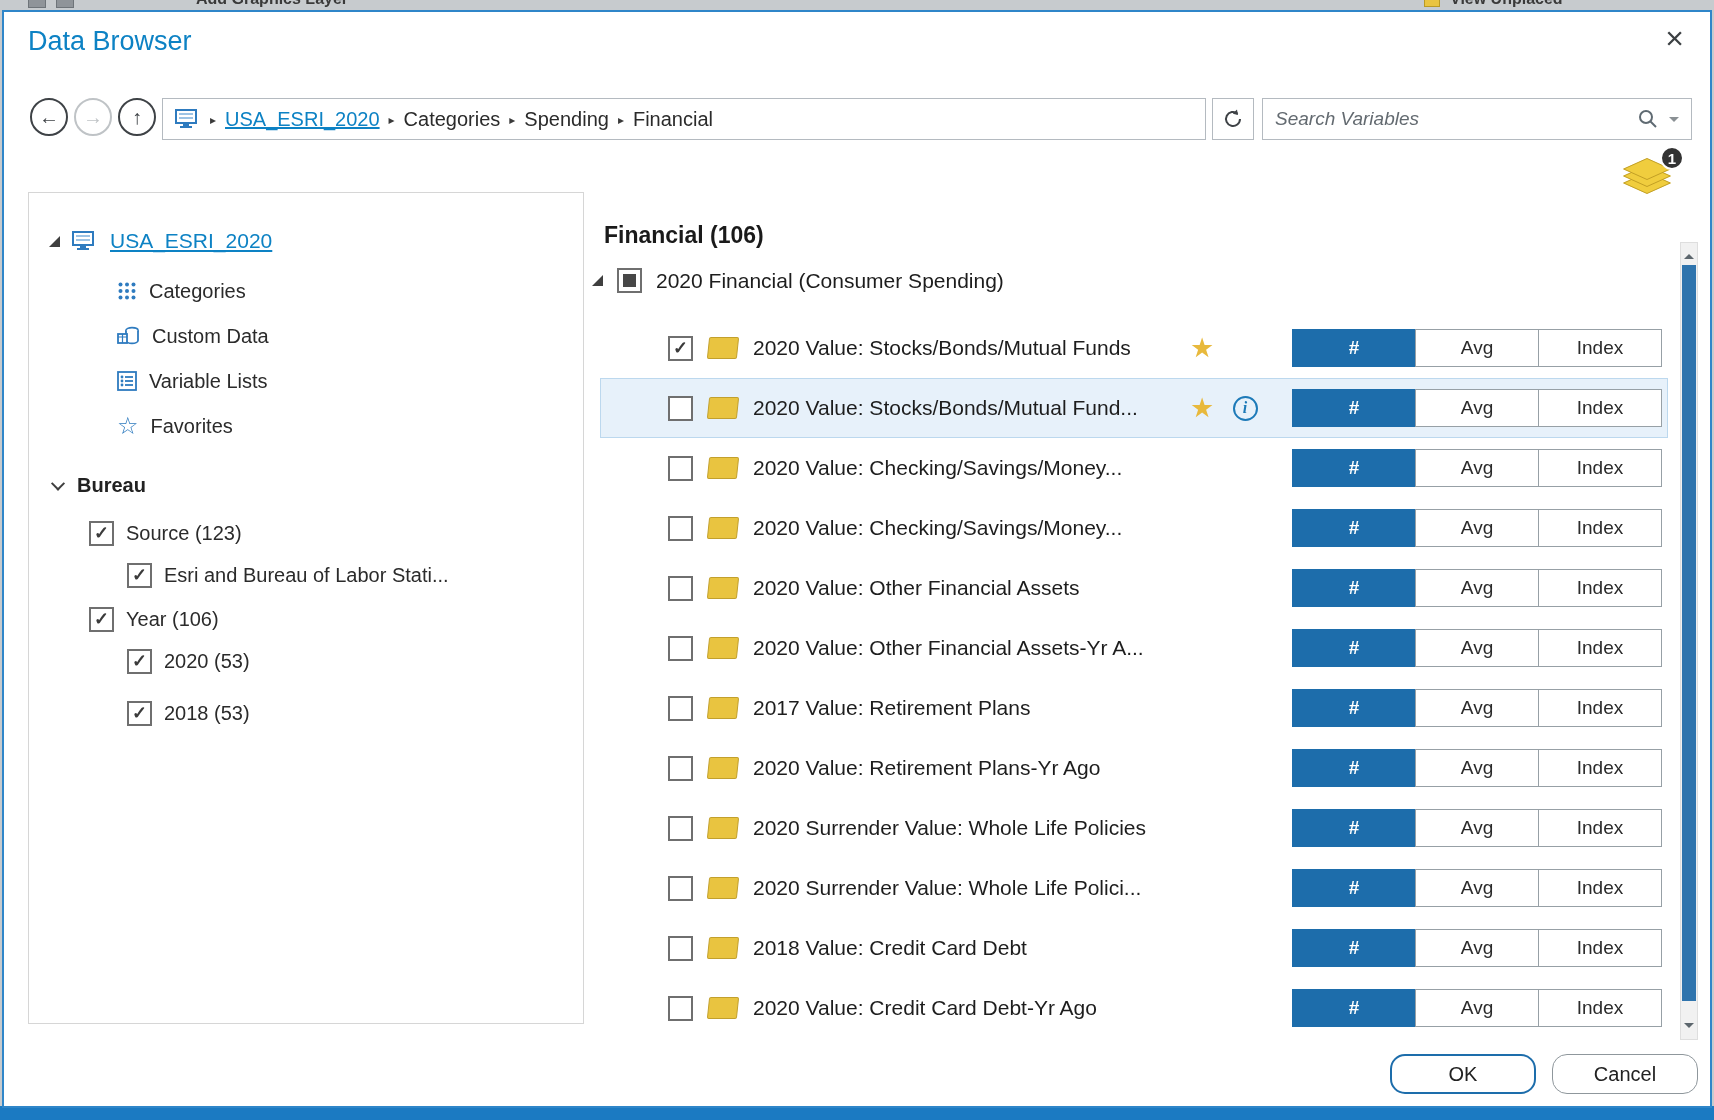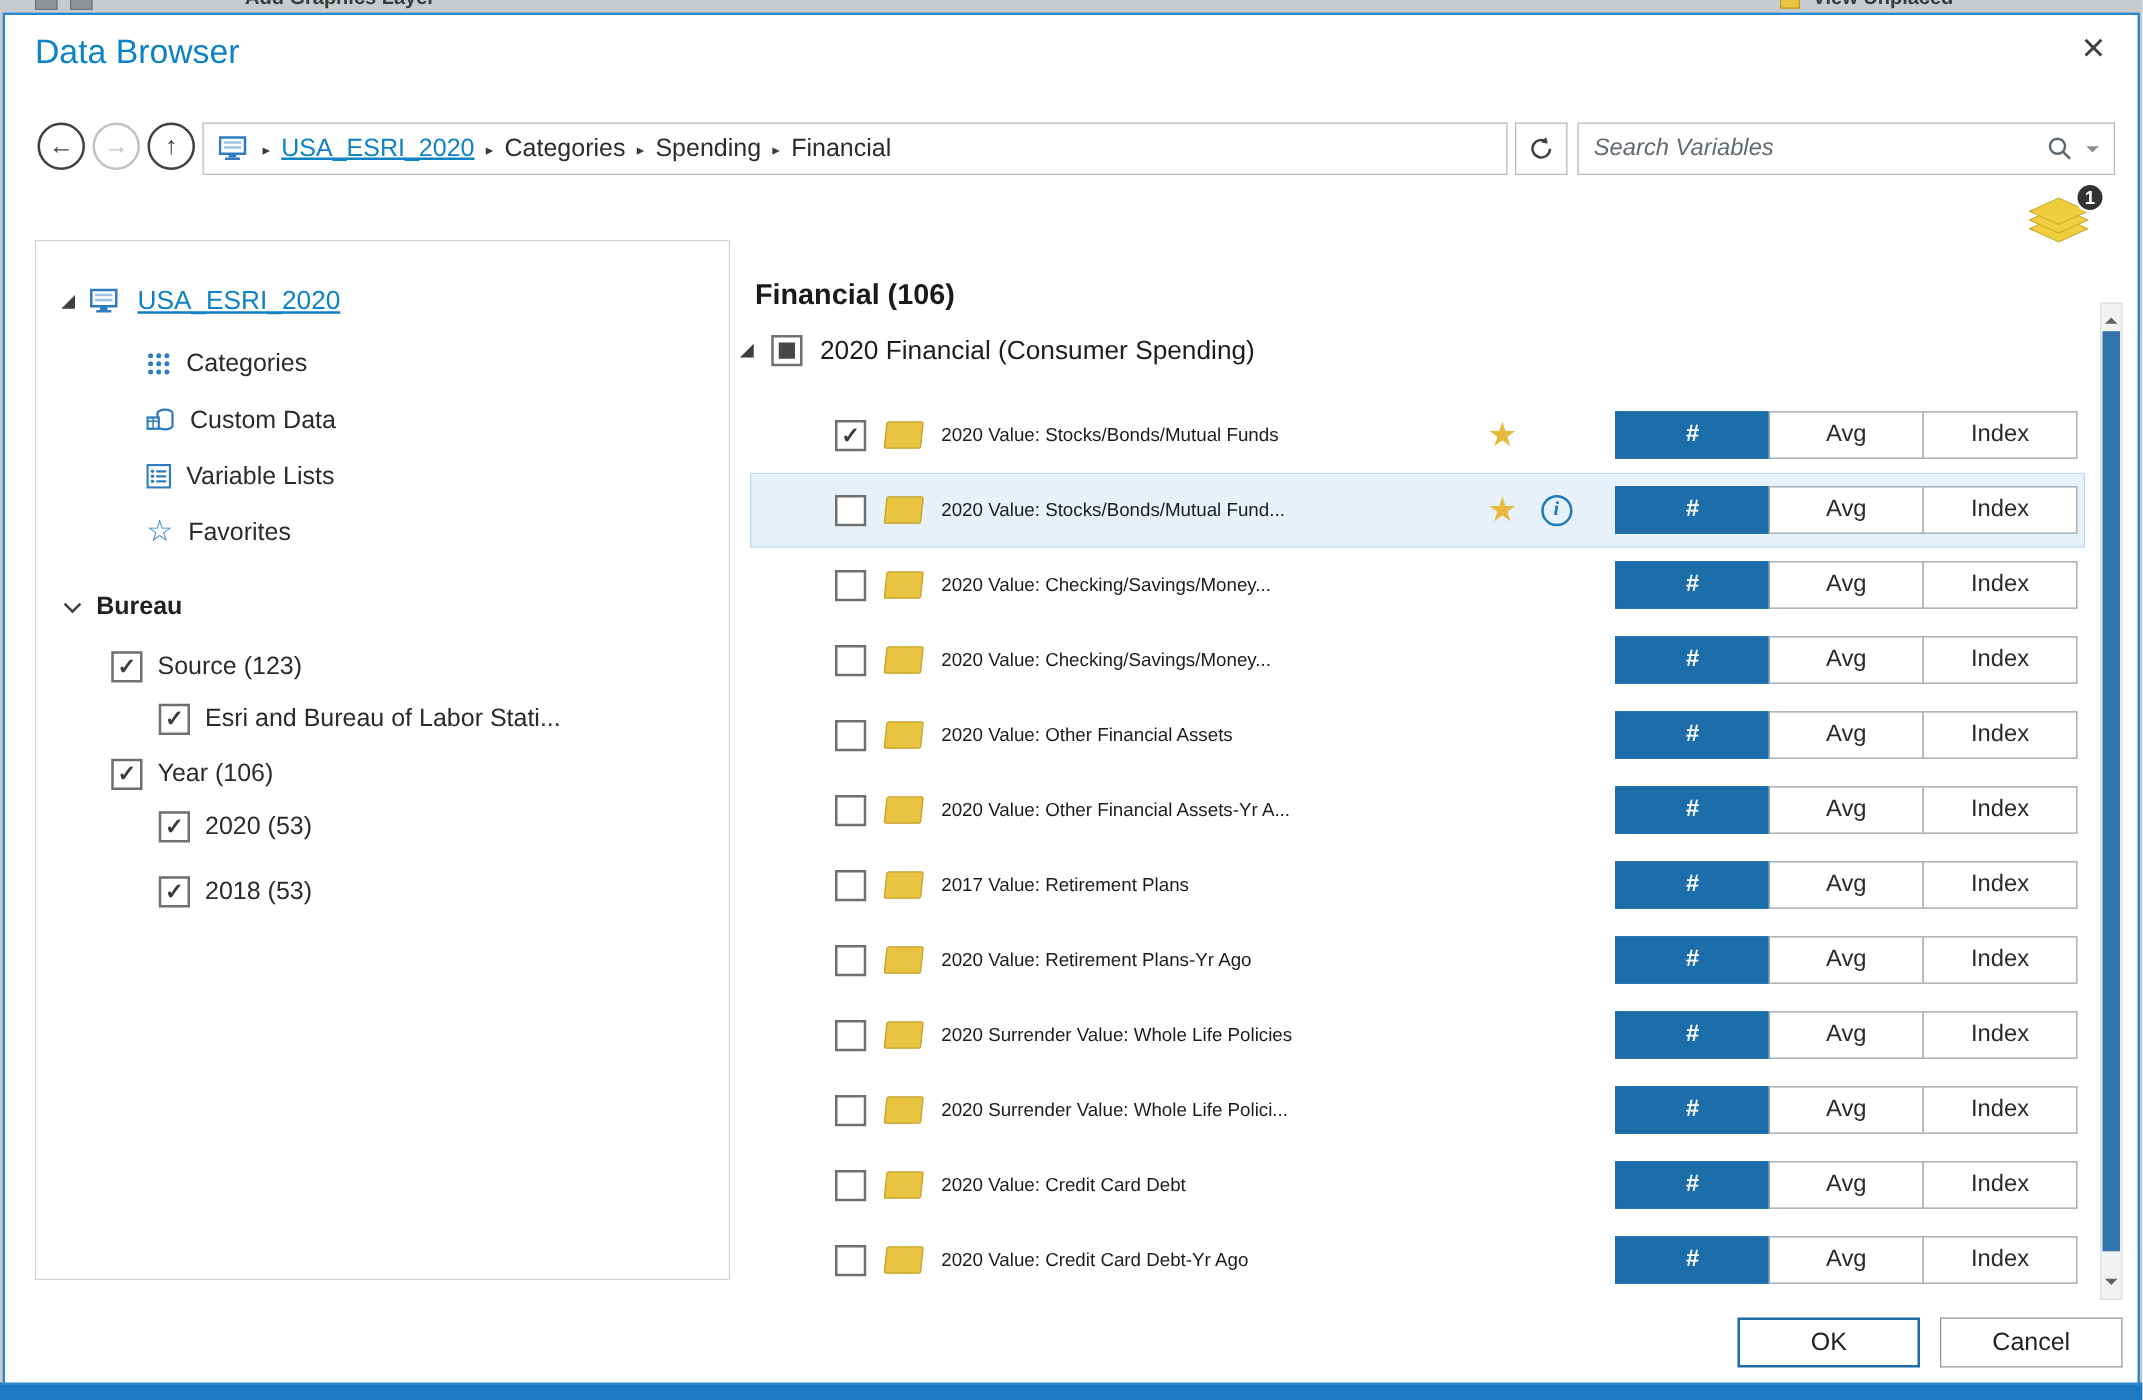--- a/index.html
+++ b/index.html
@@ -69,40 +69,40 @@
   
   .main-title { position:absolute; left:600px; top:210px; font-size:23px; font-weight:bold; color:#1a1a1a; }
   .group-row { position:absolute; left:588px; top:256px; display:flex; align-items:center; gap:14px; }
   .group-label { font-size:21px; color:#1d1d1d; }
 
   .rows { position:absolute; left:596px; top:306px; width:1068px; }
   .vrow { height:60px; display:flex; align-items:center; padding-left:68px; }
   .vrow.hl { background:#e7f1fa; box-shadow:inset 0 0 0 1px #bcd8ee; }
   .vicon { width:30px; height:22px; background:#e9c440; border:1px solid #c2a02c; border-radius:2px;
            transform:skewX(-6deg); margin:0 15px; flex:0 0 auto; }
-  .vlabel { font-size:15px; color:#1d1d1d; width:428px; white-space:nowrap; overflow:hidden; }
+  .vlabel { font-size:21px; color:#1d1d1d; width:428px; white-space:nowrap; overflow:hidden; }
   .star-slot { width:42px; font-size:27px; color:#e8b93c; text-align:center; line-height:1; }
   .info-wrap { width:44px; display:flex; justify-content:center; }
   .info { width:25px; height:25px; border:2px solid #1d7ab8; border-radius:50%; color:#1d7ab8;
           font-family:"Liberation Serif", serif; font-style:italic; font-weight:bold; font-size:16px;
           display:flex; align-items:center; justify-content:center; }
   .seg-group { margin-left:auto; margin-right:6px; display:flex; }
   .seg { width:124px; height:38px; display:flex; align-items:center; justify-content:center;
          font-size:19px; color:#2b2b2b; border:1px solid #97a0a6; background:#fff; margin-left:-1px; }
   .seg.active { background:#1d6dab; border-color:#1d6dab; color:#fff; font-weight:bold; margin-left:0; }
 
   
   .scroll { position:absolute; left:1676px; top:230px; width:18px; height:798px; background:#f1f1f1; border:1px solid #dedede; }
   .scroll .thumb { position:absolute; left:1px; right:1px; top:22px; bottom:38px; background:#2f74ad; }
   .tri-up { position:absolute; top:6px; left:3px; width:0; height:0; border:5px solid transparent; border-bottom-color:#5c666d; }
   .tri-down { position:absolute; bottom:6px; left:3px; width:0; height:0; border:5px solid transparent; border-top-color:#5c666d; }
 
   
   .btn { position:absolute; top:1042px; width:146px; height:40px; display:flex; align-items:center; justify-content:center;
-         font-size:20px; color:#222; background:#fff; }
+         font-size:20px; color:#222; background:#fff;border-radius:15px; }
   .btn.ok { left:1386px; border:2px solid #1d6dab; }
   .btn.cancel { left:1548px; border:1px solid #8f979c; }
 
   .icon-svg { flex:0 0 auto; display:block; }
 </style>
 </head>
 <body>
 
 <div class="top-strip">
   <span class="tb-icon" style="left:28px"></span>
@@ -404,21 +404,21 @@
     <div class="seg-group">
       <span class="seg active">#</span>
       <span class="seg">Avg</span>
       <span class="seg">Index</span>
     </div>
   </div>
 
   <div class="vrow">
     <span class="cb"></span>
     <span class="vicon"></span>
-    <span class="vlabel">2020 Value: Credit Card Debt</span>
+    <span class="vlabel">2018 Value: Credit Card Debt</span>
     <span class="star-slot"></span>
     <span class="info-wrap">
       <span class="info" style="visibility: hidden;"></span>
     </span>
     <div class="seg-group">
       <span class="seg active">#</span>
       <span class="seg">Avg</span>
       <span class="seg">Index</span>
     </div>
   </div>

